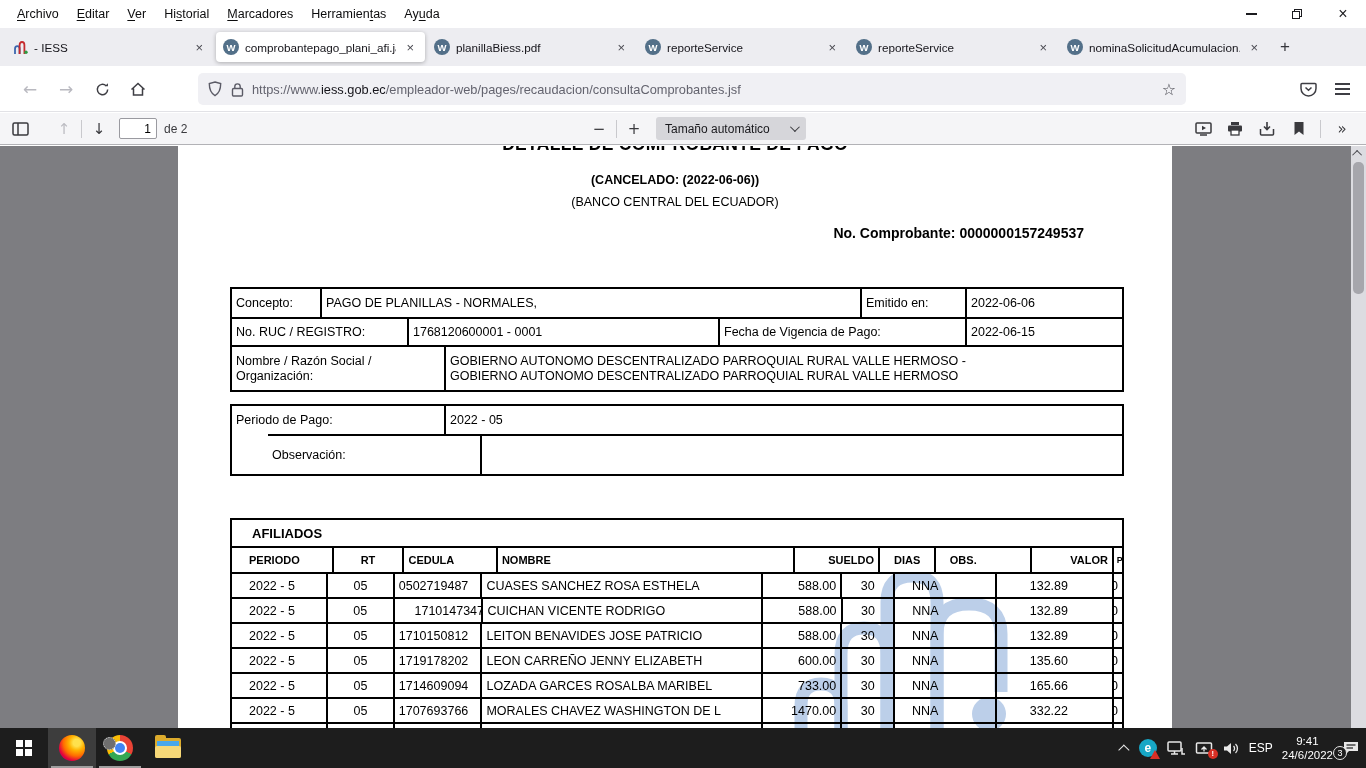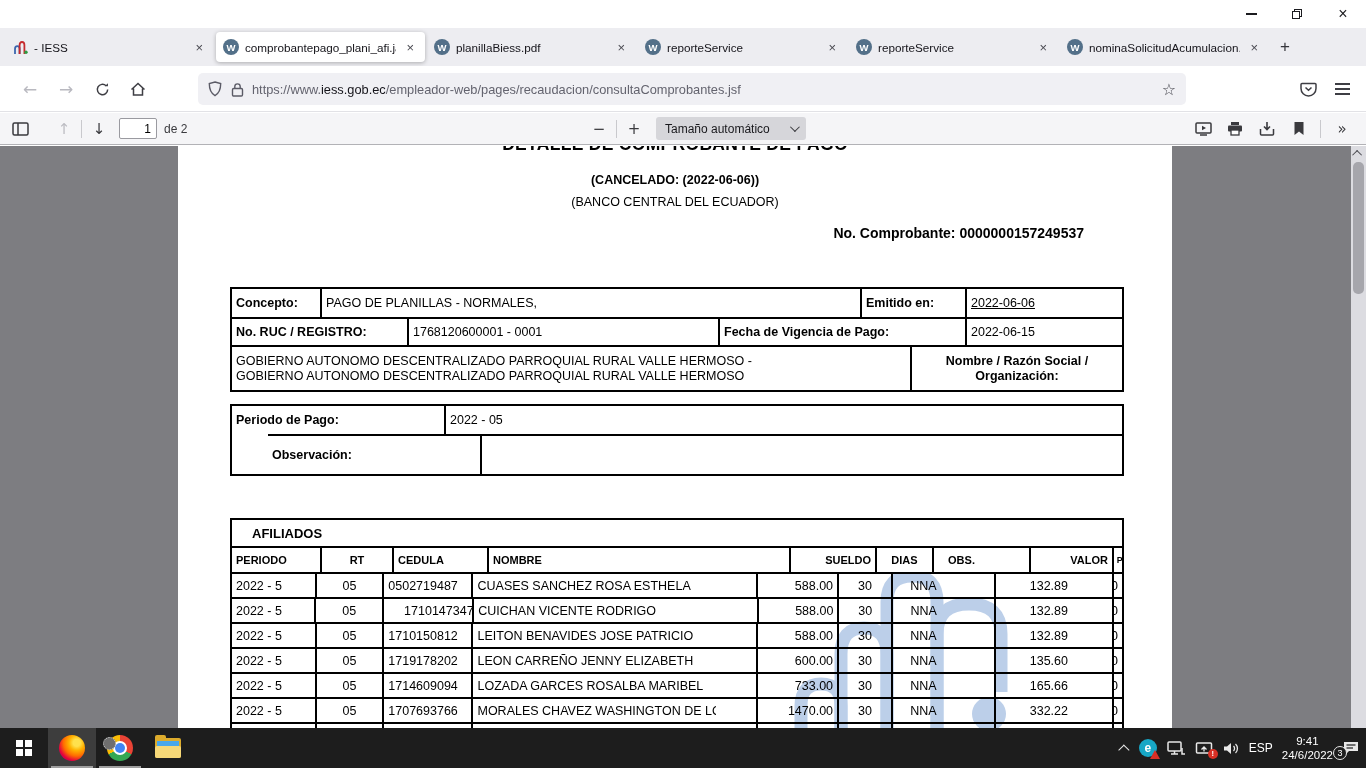--- a/index.html
+++ b/index.html
@@ -70,28 +70,28 @@
   .doc-banco{position:absolute;top:49px;left:0;right:0;text-align:center;font-size:12.5px;}
   .doc-comp{position:absolute;top:79px;right:88px;font-weight:bold;font-size:14px;text-align:right;}
 
   .wm{position:absolute;left:615px;top:428px;z-index:1;pointer-events:none;}
 
   .dtable{position:absolute;left:52px;width:894px;border:2px solid #000;z-index:2;background:transparent;}
   .drow{display:flex;border-top:2px solid #000;}
   .drow:first-child{border-top:none;}
   .dcell{display:flex;align-items:center;padding:2px 4px;font-size:12.5px;overflow:hidden;border-left:2px solid #000;}
   .dcell:first-child{border-left:none;}
-  .dcell.lab{font-weight:bold;text-align:center;}
+  .dcell.lab{font-weight:normal;}
   .dcell .two{line-height:15px;}
 
   .af-head{height:26px;display:flex;align-items:center;padding:0 20px;font-weight:bold;font-size:13px;}
   .af-hrow{display:flex;border-top:2px solid #000;height:26px;}
   .af-row{display:flex;border-top:2px solid #000;height:25px;}
   .af-c{display:flex;align-items:center;padding:0 4px;border-left:2px solid #000;overflow:hidden;white-space:nowrap;}
-  .af-c:first-child{border-left:none;}
+  .af-c:first-child{border-left:none;margin-left:13px;}
   .af-c.h{font-weight:bold;font-size:11px;}
   .af-c.h.tiny{font-size:8.8px;}
   .af-c.num{justify-content:flex-end;margin-left:40px;}
   .af-c.ctr{justify-content:center;}
   .af-c.name{font-size:9.8px;}
   .af-c.val{font-size:12.5px;}
 
   .vscroll{position:absolute;right:0;top:0;bottom:0;width:15px;background:#dcdce1;}
   .vs-up{height:15px;display:flex;align-items:center;justify-content:center;}
   .vs-up .chev{width:7px;height:7px;border-left:1.7px solid #4a4a50;border-top:1.7px solid #4a4a50;transform:rotate(45deg) translateY(2px);}
@@ -131,20 +131,29 @@
   .notif-badge{position:absolute;left:-9px;bottom:-4px;width:14px;height:14px;border-radius:50%;background:#1d1d1d;
                border:1px solid #e8e8e8;color:#fff;font-size:9px;display:flex;align-items:center;justify-content:center;}
   svg.ic{display:block;}
 </style>
 </head>
 <body>
 
 <div class="screen">
 
   <div class="menubar">
+    <div id="menu-items" style="display:flex;">
+        <span class="menu-item"><u>A</u>rchivo</span>
+        <span class="menu-item"><u>E</u>ditar</span>
+        <span class="menu-item"><u>V</u>er</span>
+        <span class="menu-item">Hi<u>s</u>torial</span>
+        <span class="menu-item"><u>M</u>arcadores</span>
+        <span class="menu-item">Herramien<u>t</u>as</span>
+        <span class="menu-item">Ay<u>u</u>da</span>
+      </div>
     <div class="win-controls">
       <div class="wc">
           <span class="wc-min-bar"></span>
         </div>
       <div class="wc">
         <span class="wc-restore">
             <span class="sq back"></span>
             <span class="sq front"></span>
           </span>
       </div>
@@ -334,35 +343,35 @@
       <div class="doc-title">DETALLE DE COMPROBANTE DE PAGO</div>
       <div class="doc-cancel">(CANCELADO: (2022-06-06))</div>
       <div class="doc-banco">(BANCO CENTRAL DEL ECUADOR)</div>
       <div class="doc-comp">No. Comprobante: 0000000157249537</div>
 
       <div class="dtable" style="top:141px;">
         <div class="drow" style="height:28px;">
           <div class="dcell lab" style="width:88px;">Concepto:</div>
           <div class="dcell" style="width:540px;">PAGO DE PLANILLAS - NORMALES,</div>
           <div class="dcell lab" style="width:105px;">Emitido en:</div>
-          <div class="dcell" style="flex:1;text-decoration:underline;">2022-06-06</div>
+          <div class="dcell" style="flex:1;">2022-06-06</div>
         </div>
         <div class="drow" style="height:28px;">
           <div class="dcell lab" style="width:175px;">No. RUC / REGISTRO:</div>
           <div class="dcell" style="width:311px;">1768120600001 - 0001</div>
           <div class="dcell lab" style="width:247px;">Fecha de Vigencia de Pago:</div>
           <div class="dcell" style="flex:1;">2022-06-15</div>
         </div>
         <div class="drow" style="height:45px;">
+          <div class="dcell lab" style="width:212px;">
+              <span class="two">Nombre / Razón Social / Organización:</span>
+            </div>
           <div class="dcell" style="flex:1;">
             <span class="two"><span>GOBIERNO AUTONOMO DESCENTRALIZADO PARROQUIAL RURAL VALLE HERMOSO -</span><br><span>GOBIERNO AUTONOMO DESCENTRALIZADO PARROQUIAL RURAL VALLE HERMOSO</span></span>
           </div>
-          <div class="dcell lab" style="width:212px;">
-              <span class="two">Nombre / Razón Social / Organización:</span>
-            </div>
         </div>
       </div>
 
       <div class="dtable" style="top:258px;">
         <div class="drow" style="height:28px;">
           <div class="dcell lab" style="width:212px;">Periodo de Pago:</div>
           <div class="dcell" style="flex:1;">2022 - 05</div>
         </div>
         <div class="drow" style="height:40px;margin-left:36px;">
           <div class="dcell lab" style="width:212px;">Observación:</div>

